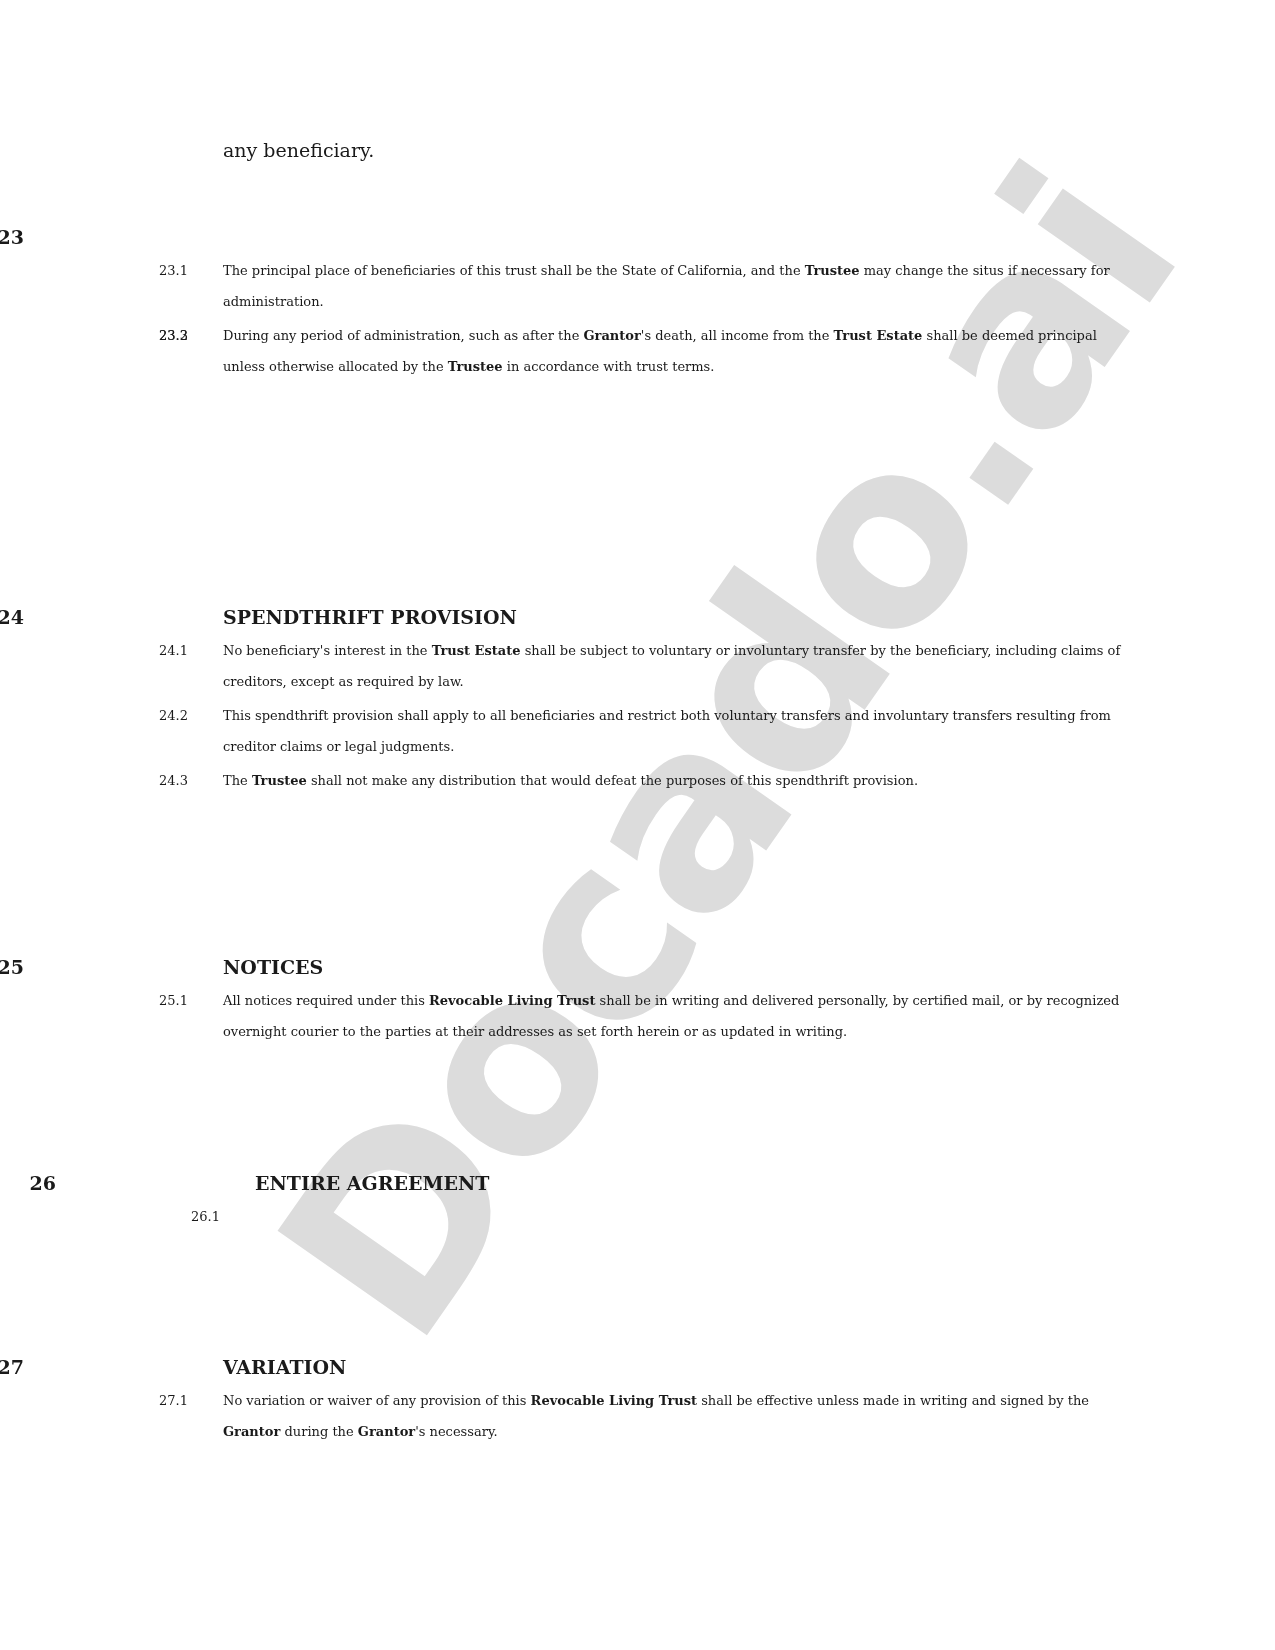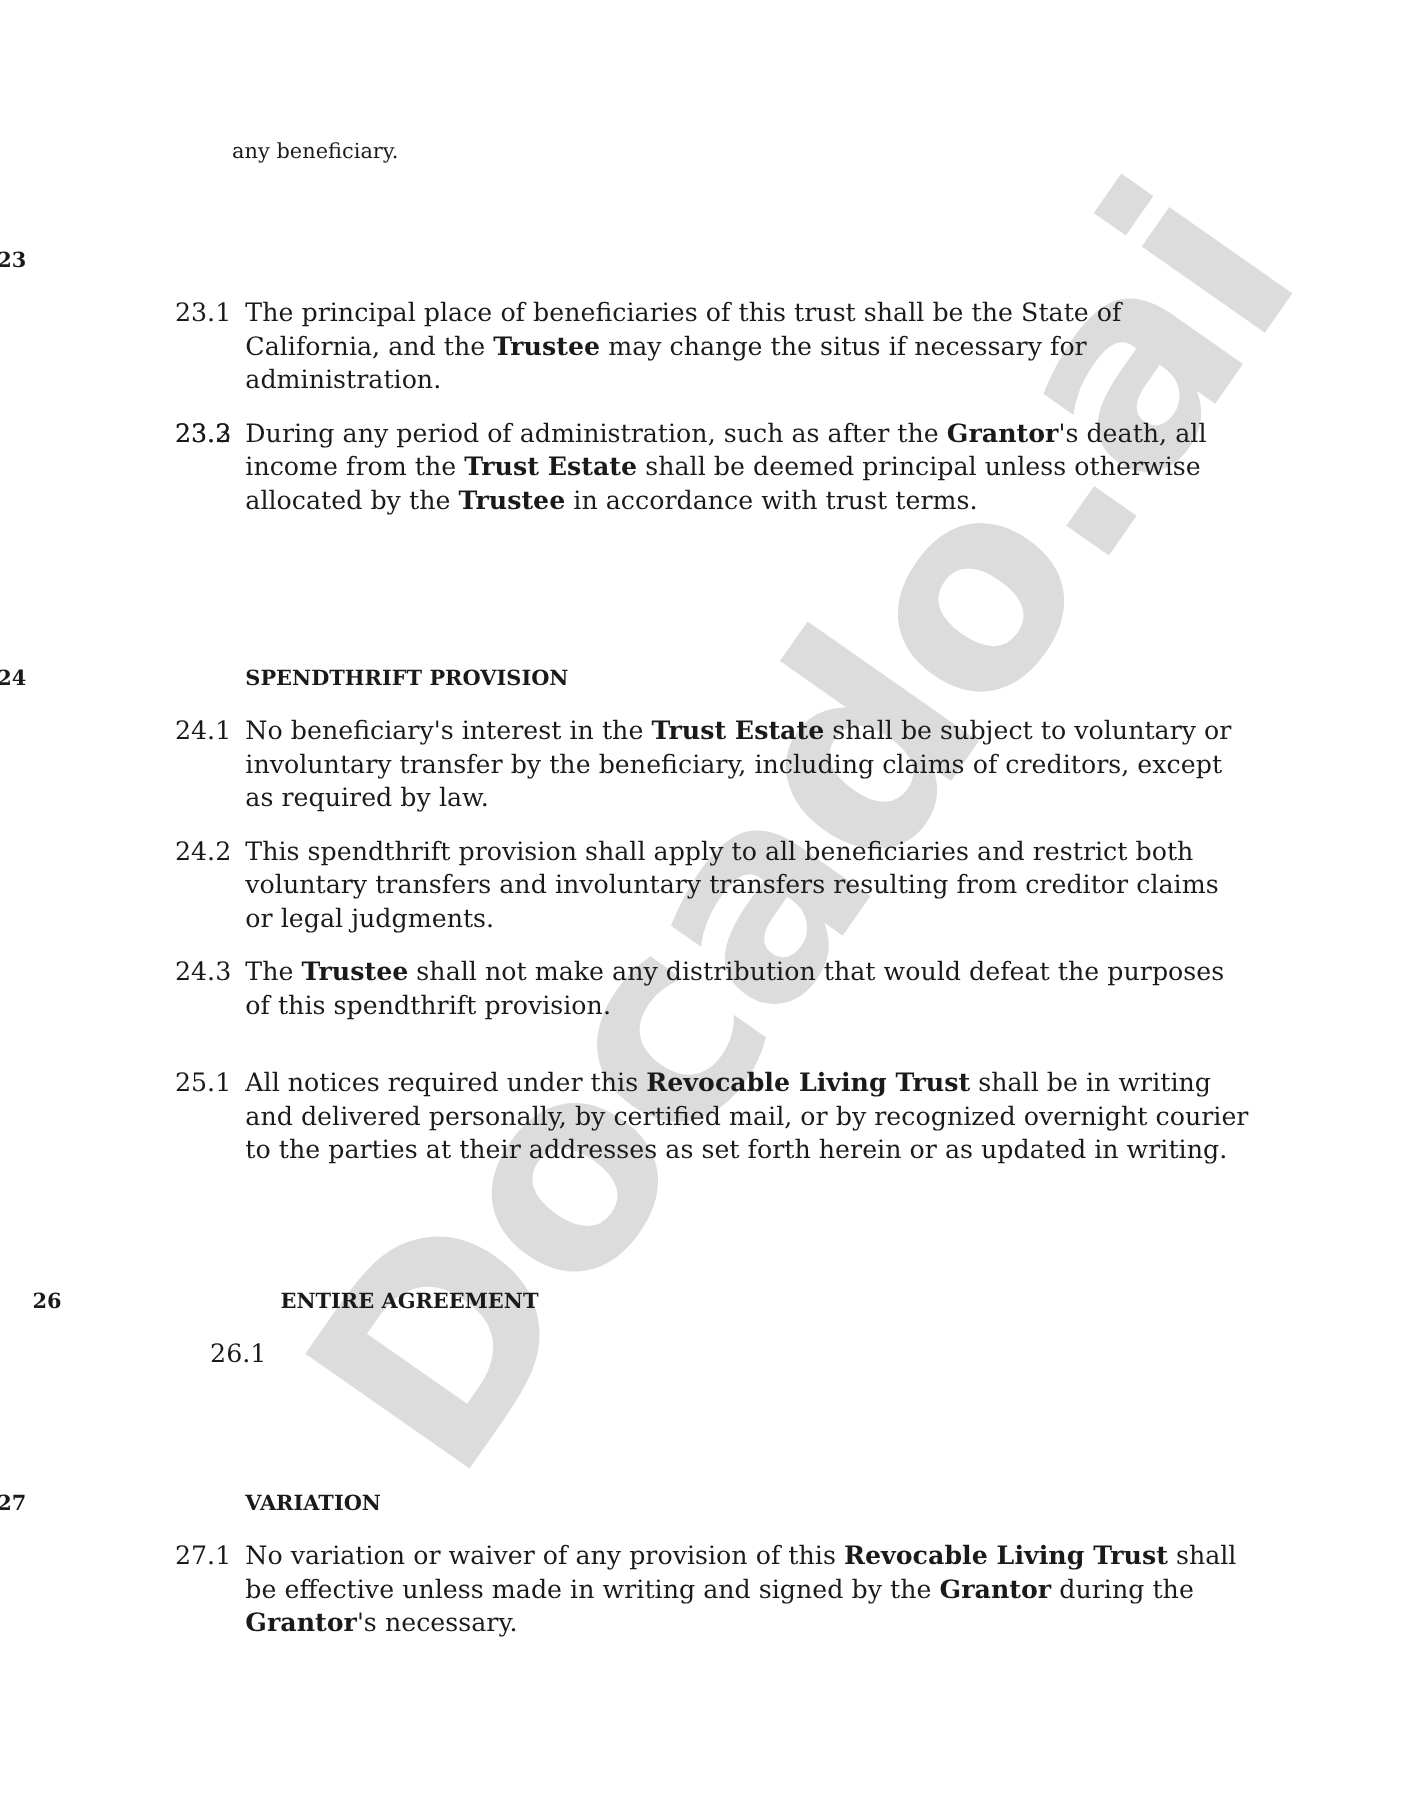--- a/index.html
+++ b/index.html
@@ -39,21 +39,21 @@
     top: 0;
     width: 1275px;
     z-index: 1;
   }
   .carry {
     position: absolute;
     left: 207px;
     top: 119px;
     font-size: 19px;
     line-height: 30.5px;
-    margin: 4px;
+    margin: 16px;
   }
   .section {
     position: absolute;
     left: 16px;
     width: 1100px;
   }
   .heading {
     position: relative;
     height: 30px;
     font-size: 19px;
@@ -65,22 +65,22 @@
     right: calc(1275px - 183px);
     top: 0;
   }
   .heading .title {
     position: absolute;
     left: 207px;
     top: 0;
   }
   .clause {
     position: relative;
-    margin-top: 18px;
-    font-size: 23px;
+    margin-top: 4px;
+    font-size: 13px;
     line-height: 30.5px;
   }
   .clause .cnum {
     position: absolute;
     left: 143px;
     top: 0;
   }
   .clause .ctext {
     margin-left: 207px;
     width: 915px;
@@ -127,20 +127,24 @@
       <span class="cnum">24.2</span>
       <div class="ctext"><span>This spendthrift provision shall apply to all beneficiaries and restrict both voluntary transfers and involuntary transfers resulting from creditor claims or legal judgments.</span></div>
     </div>
     <div class="clause">
       <span class="cnum">24.3</span>
       <div class="ctext"><span>The </span><b>Trustee</b><span> shall not make any distribution that would defeat the purposes of this spendthrift provision.</span></div>
     </div>
   </div>
 
   <div class="section" style="top:952px;">
+    <div class="heading">
+      <span class="num">25</span>
+      <span class="title">NOTICES</span>
+    </div>
     <div class="clause">
       <span class="cnum">25.1</span>
       <div class="ctext"><span>All notices required under this </span><b>Revocable Living Trust</b><span> shall be in writing and delivered personally, by certified mail, or by recognized overnight courier to the parties at their addresses as set forth herein or as updated in writing.</span></div>
     </div>
   </div>
 
   <div class="section" style="top:1168px;padding-left:32px;">
     <div class="heading">
       <span class="num">26</span>
       <span class="title">ENTIRE AGREEMENT</span>

